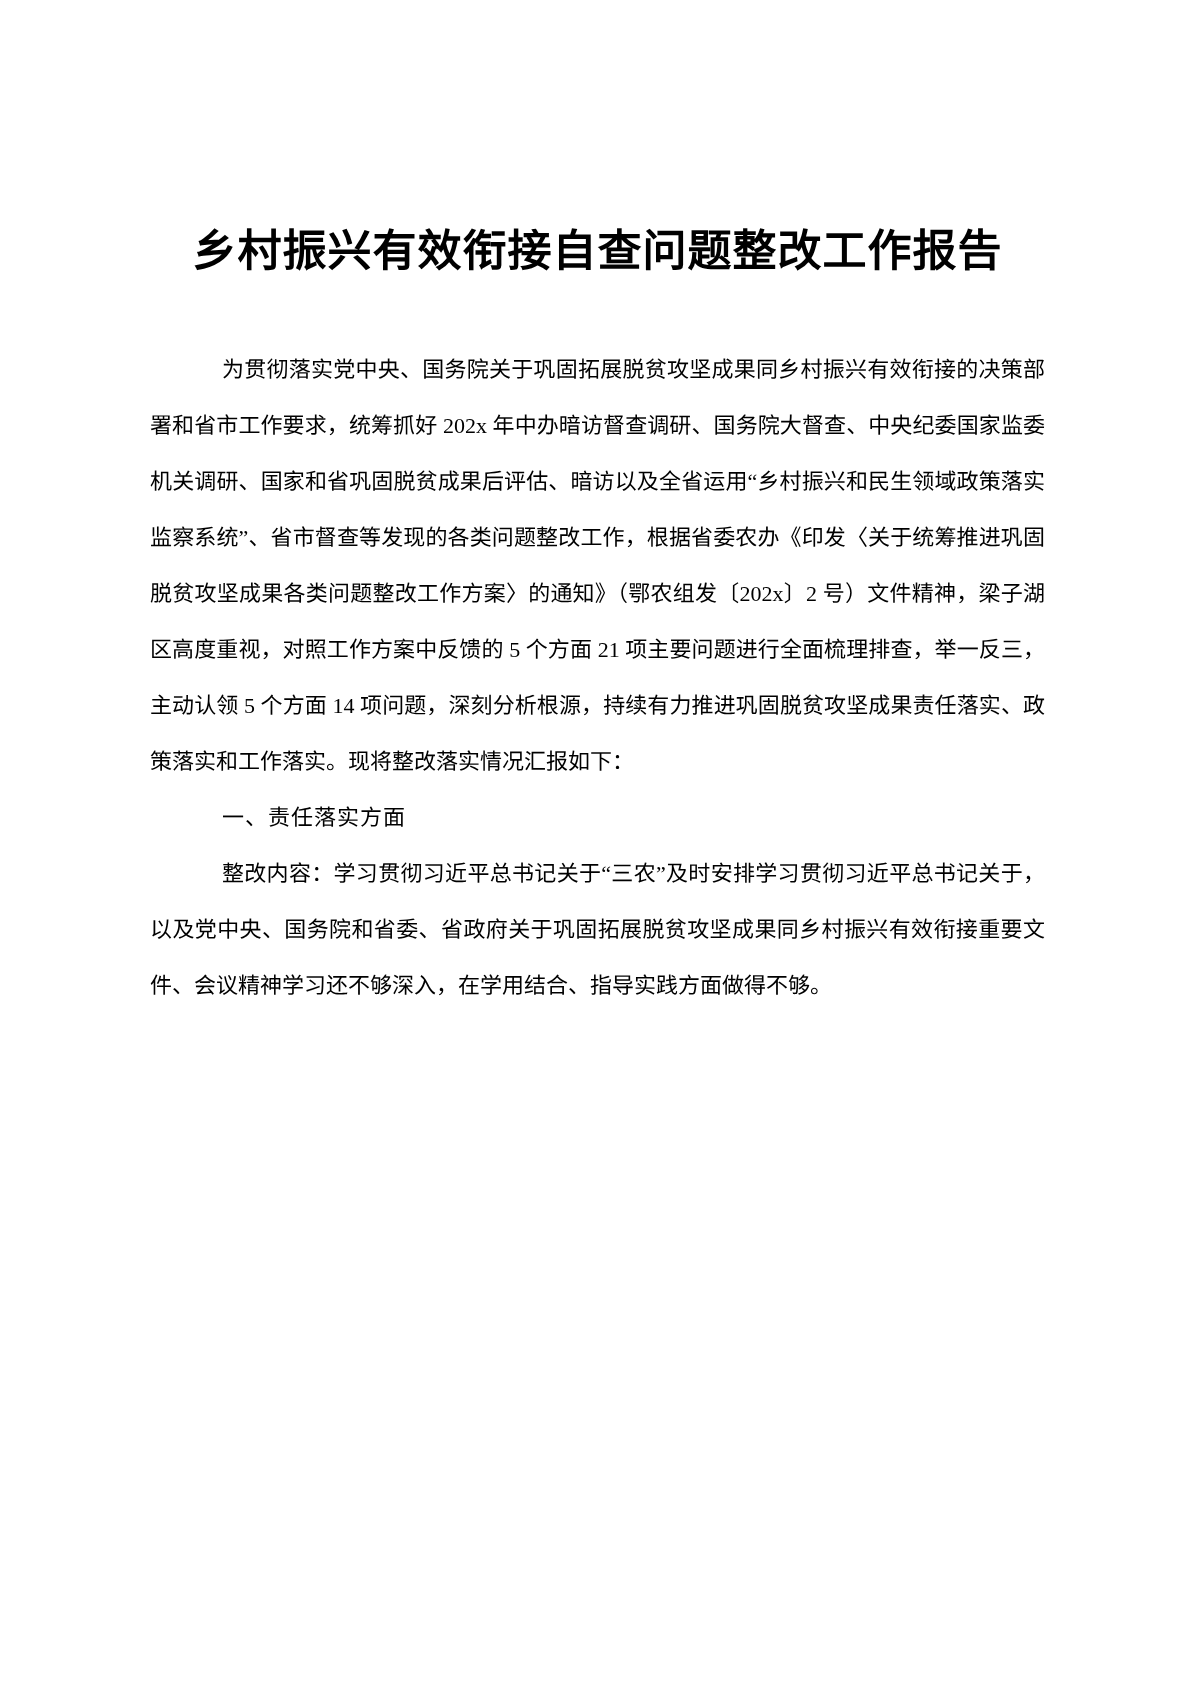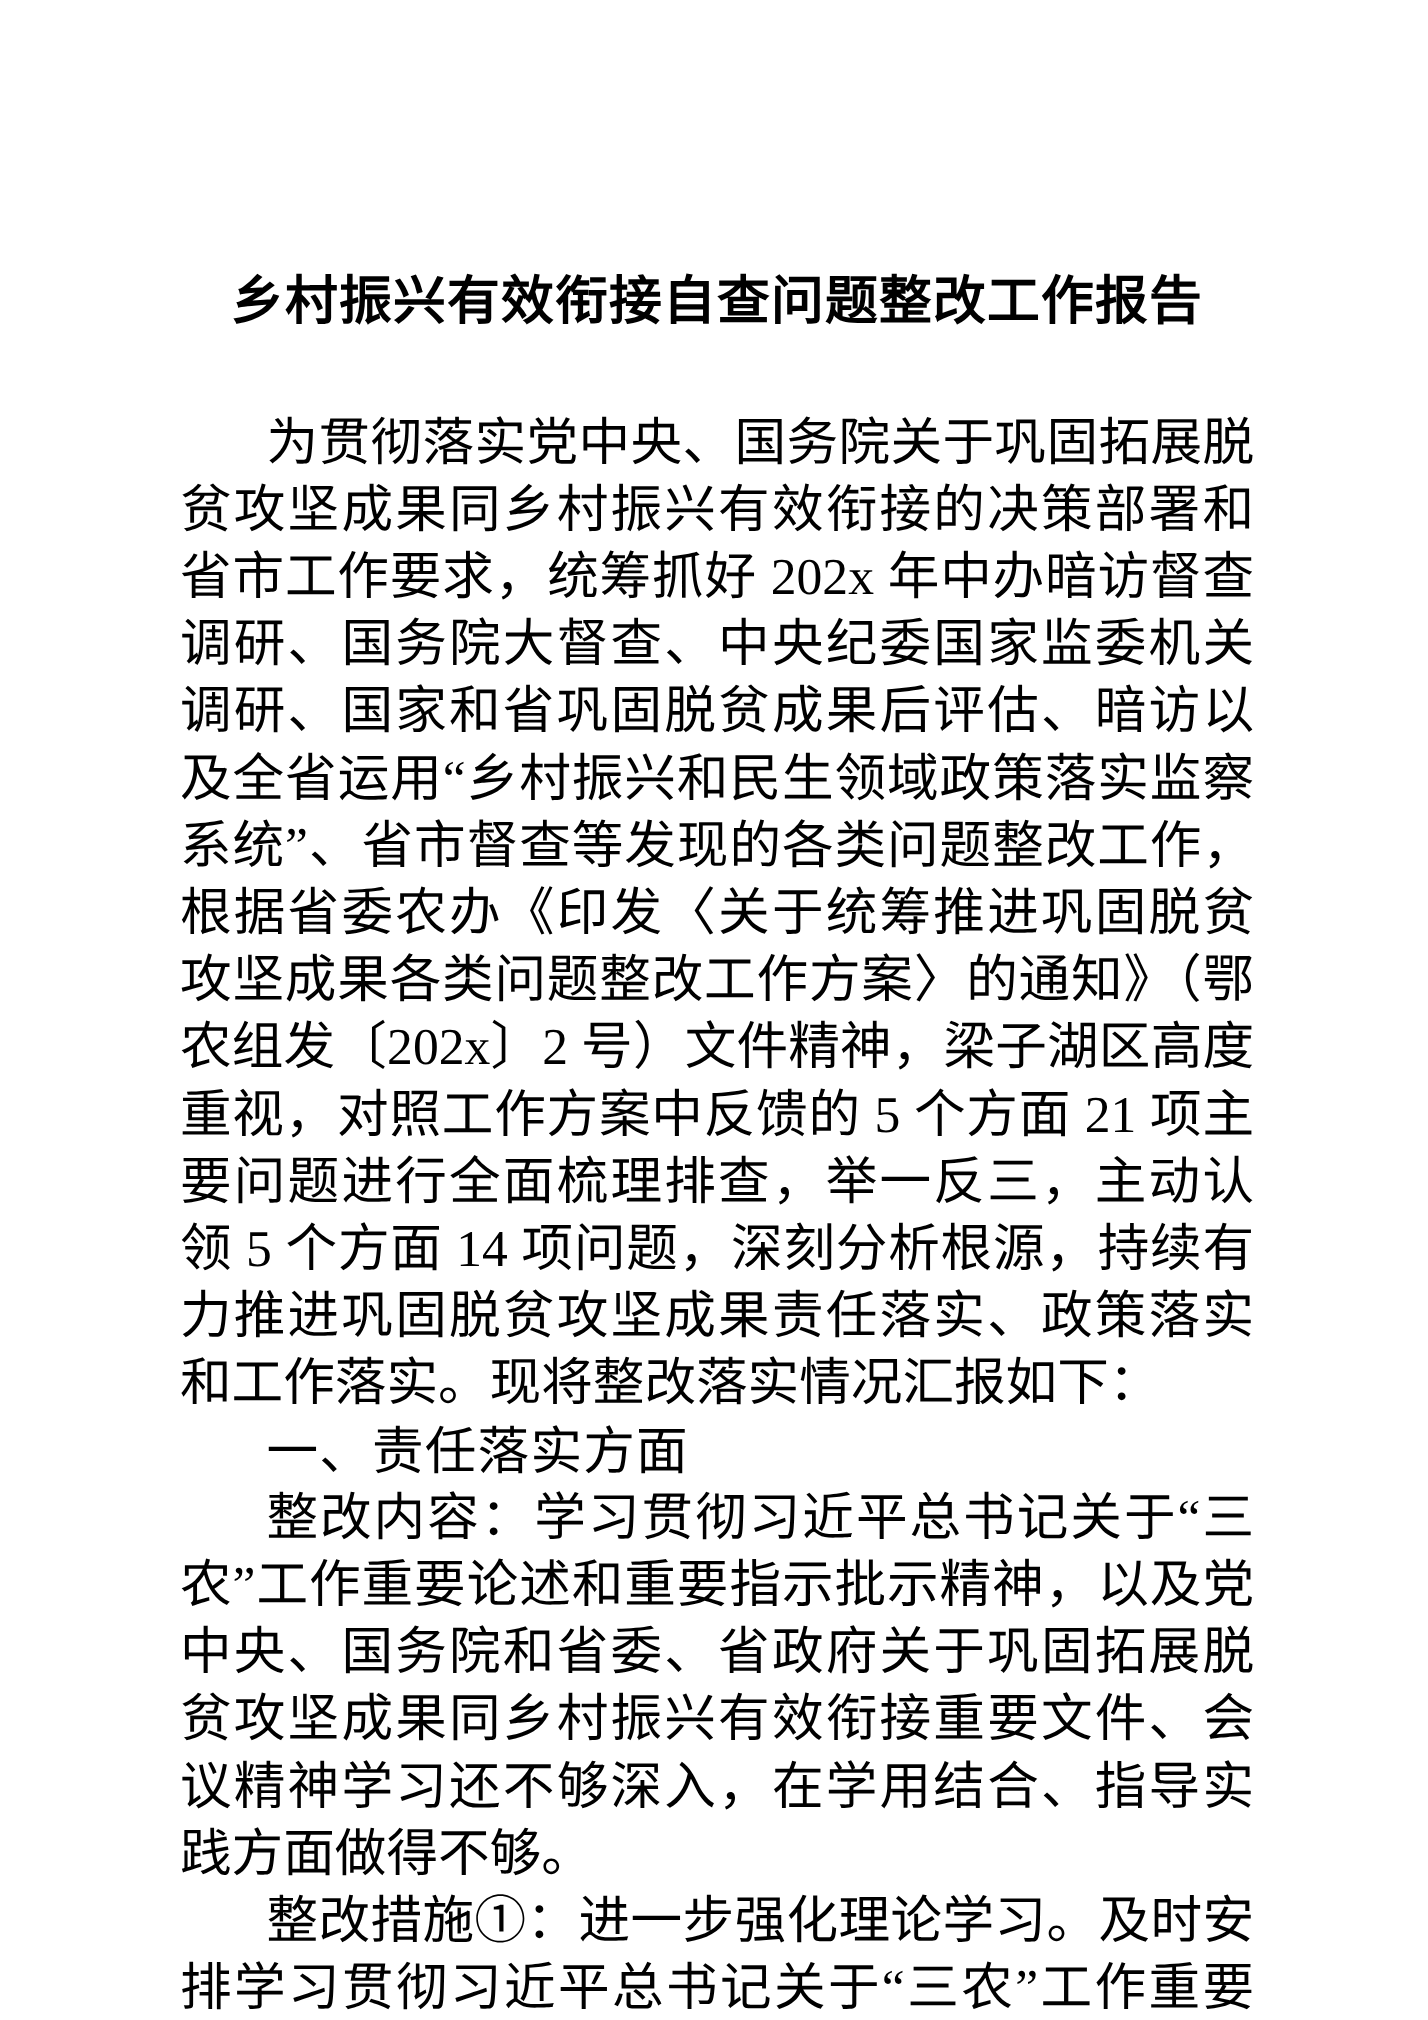--- a/index.html
+++ b/index.html
@@ -27,21 +27,21 @@
     font-size: 44px;
     line-height: 52px;
     font-weight: bold;
     text-align: center;
     letter-spacing: 1px;
     white-space: nowrap;
   }
   .doc-body p,
   .doc-body h2 {
     margin: 0;
-    font-size: 43px;
+    font-size: 22px;
     line-height: 56px;
     text-align: justify;
     text-justify: inter-ideograph;
     text-indent: 72px;
     word-break: break-all;
   }
   .doc-body h2.section-heading {
     font-family: "Liberation Sans", "DejaVu Sans", sans-serif;
     font-weight: normal;
     text-align: left;
@@ -53,17 +53,16 @@
 
 <div class="page">
   <h1 class="doc-title">乡村振兴有效衔接自查问题整改工作报告</h1>
 
   <div class="doc-body">
     <p>为贯彻落实党中央、国务院关于巩固拓展脱贫攻坚成果同乡村振兴有效衔接的决策部署和省市工作要求，统筹抓好 202x 年中办暗访督查调研、国务院大督查、中央纪委国家监委机关调研、国家和省巩固脱贫成果后评估、暗访以及全省运用“乡村振兴和民生领域政策落实监察系统”、省市督查等发现的各类问题整改工作，根据省委农办《印发〈关于统筹推进巩固脱贫攻坚成果各类问题整改工作方案〉的通知》（鄂农组发〔202x〕2 号）文件精神，梁子湖区高度重视，对照工作方案中反馈的 5 个方面 21 项主要问题进行全面梳理排查，举一反三，主动认领 5 个方面 14 项问题，深刻分析根源，持续有力推进巩固脱贫攻坚成果责任落实、政策落实和工作落实。现将整改落实情况汇报如下：</p>
 
     <h2 class="section-heading">一、责任落实方面</h2>
 
 
-    <p>整改内容：学习贯彻习近平总书记关于“三农”工作重要论述和重要指示批示精神，以及党中央、国务院和省委、省政府关于巩固拓展脱贫攻坚成果同乡村振兴有效衔接重要文件、会议精神学习还不够深入，在学用结合、指导实践方面做得不够。</p>
+    <p>整改内容：学习贯彻习近平总书记关于“三农”及时安排学习贯彻习近平总书记关于，以及党中央、国务院和省委、省政府关于巩固拓展脱贫攻坚成果同乡村振兴有效衔接重要文件、会议精神学习还不够深入，在学用结合、指导实践方面做得不够。</p>
 
-    <p>整改措施①：进一步强化理论学习。及时安排学习贯彻习近平总书记关于“三农”工作重要论述和重要指示批示精神，以及党中央、国务院和省委、省政府关于巩固拓展脱贫攻坚成果同乡</p>
   </div>
 </div>
 
 </body></html>

